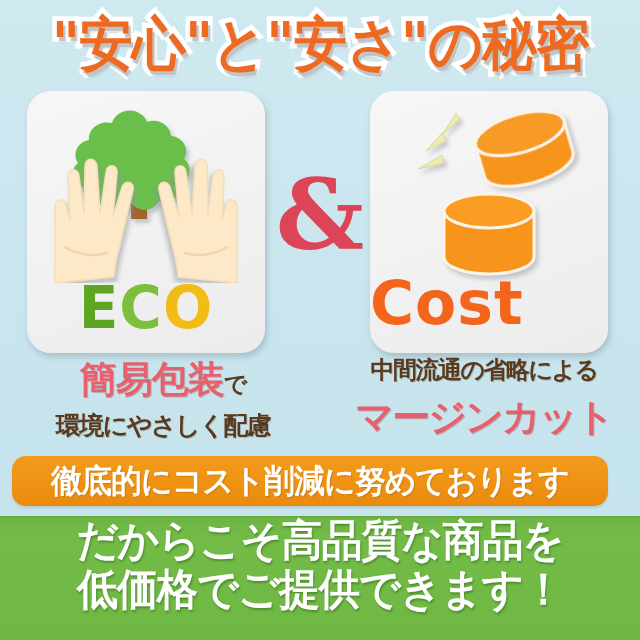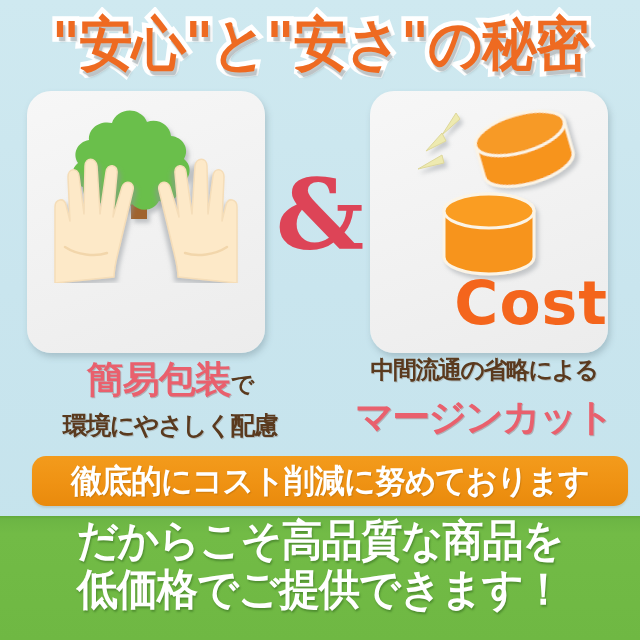--- a/index.html
+++ b/index.html
@@ -72,21 +72,21 @@
   .eco-e { color: #5fa524; }
   .eco-c { color: #7dbf3d; }
   .eco-o { color: #f2bc15; }
 
   
   .cost-art { position: absolute; left: 0; top: 2px; width: 238px; height: 190px; }
   .cost-label {
     position: absolute;
     left: 0; top: 182px;
     width: 238px;
-    text-align: right;
+    text-align: left;
     font-size: 60px;
     font-weight: bold;
     color: #f4651c;
     line-height: 1;
     letter-spacing: 1px;
     font-family: "DejaVu Sans", "Liberation Sans", sans-serif;
   }
 
   
   .amp {
@@ -101,21 +101,21 @@
     line-height: 1;
     font-family: "DejaVu Serif", "Liberation Serif", serif;
   }
 
   
   .caption {
     position: absolute;
     text-align: center;
     line-height: 1.06;
   }
-  #caption-left  { left: 32px;  top: 360px; width: 276px; }
+  #caption-left  { left: 25px;  top: 360px; width: 276px; }
   #caption-right { left: 346px; top: 358px; width: 276px; }
 
   .cap-big-pink {
     font-size: 37px;
     font-weight: bold;
     color: #e9606d;
     letter-spacing: -1px;
     text-shadow: 1px 1px 0 rgba(120,60,60,0.30);
   }
   .cap-suffix {
@@ -147,21 +147,21 @@
     font-size: 38px;
     font-weight: bold;
     color: #e9606d;
     letter-spacing: -2px;
     text-shadow: 1px 1px 0 rgba(120,60,60,0.30);
   }
 
   
   #ribbon {
     position: absolute;
-    left: 32px;
+    left: 12px;
     top: 456px;
     width: 596px;
     height: 50px;
     background: linear-gradient(180deg, #f39b1c 0%, #ef9213 55%, #e98a0c 100%);
     border-radius: 14px;
     display: flex;
     align-items: center;
     justify-content: center;
     box-shadow: 0 2px 2px rgba(130,110,70,0.18);
   }
@@ -272,20 +272,21 @@
                    l-4,44
                    l9,-30
                    c3,-8 13,-5 11,3
                    l-12,50
                    c-3,14 -7,25 -7,37
                    Z" fill="#fde9c8" stroke="#f5ddb8" stroke-width="1.5" stroke-linejoin="round"></path>
           <path d="M38 152 c12,8 30,10 42,6" stroke="#f2d6ab" stroke-width="2.5" fill="none" stroke-linecap="round"></path>
         </g>
       </svg>
     </div>
+    <div class="eco-label"><span class="eco-e">E</span><span class="eco-c">C</span><span class="eco-o">O</span></div>
   </div>
 
   <div class="amp">&amp;</div>
 
   <div class="card" id="card-cost">
     <div class="cost-art">
       <svg width="238" height="190" viewBox="0 0 238 190" xmlns="http://www.w3.org/2000/svg">
         <defs>
           <filter id="sh2" x="-35%" y="-35%" width="185%" height="185%">
             <feDropShadow dx="3" dy="4" stdDeviation="2.2" flood-color="#8e9499" flood-opacity="0.45"></feDropShadow>

